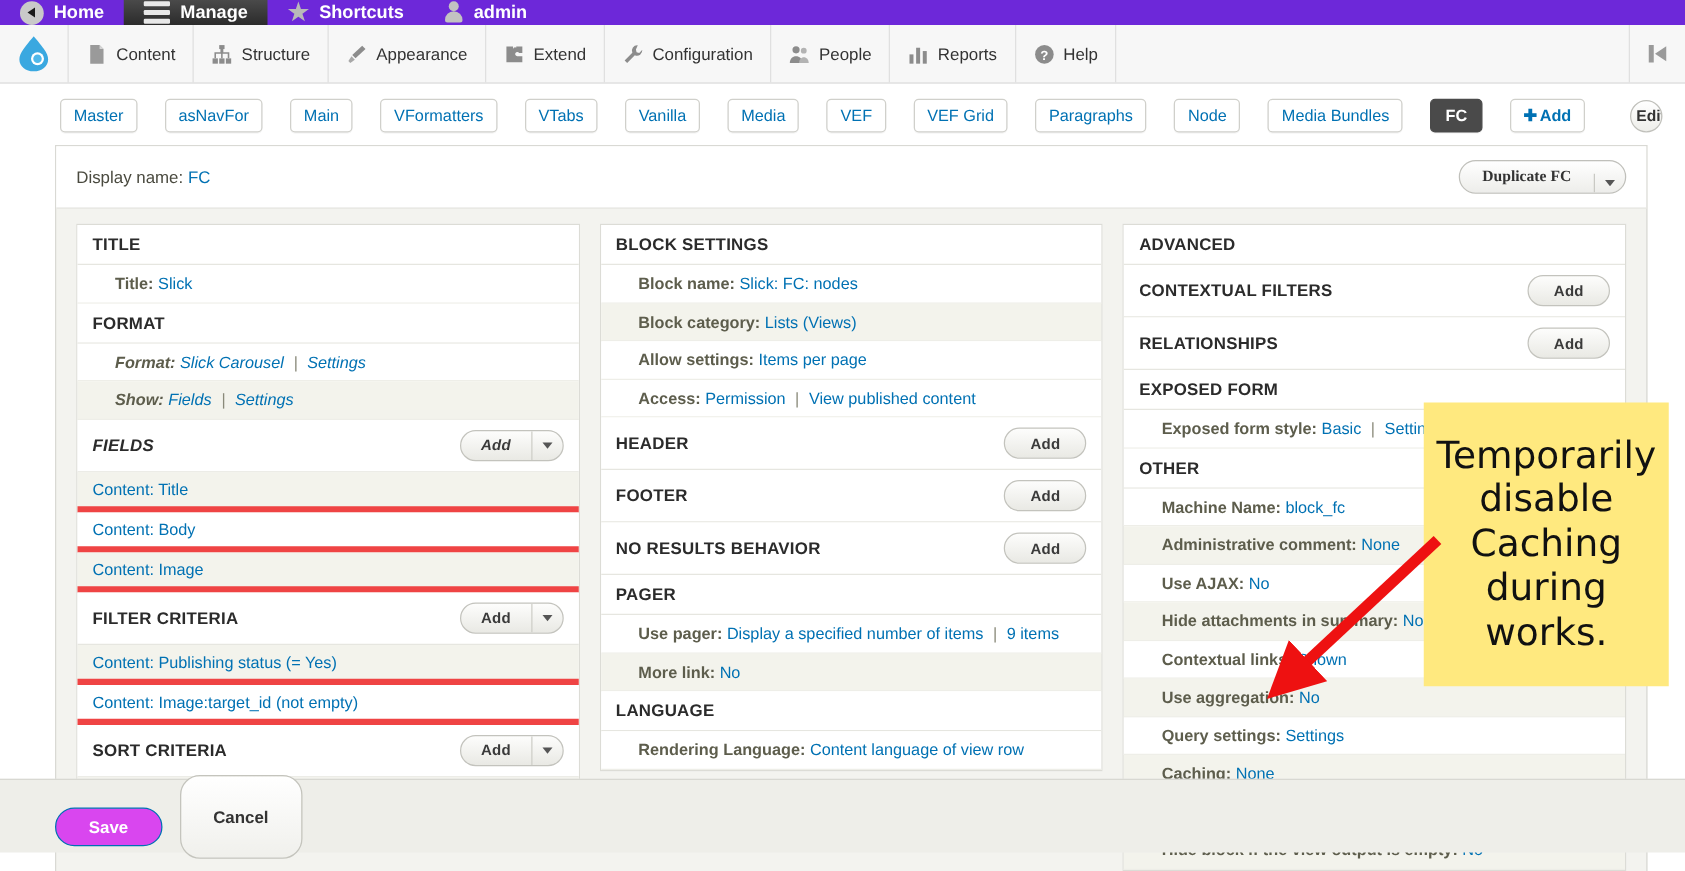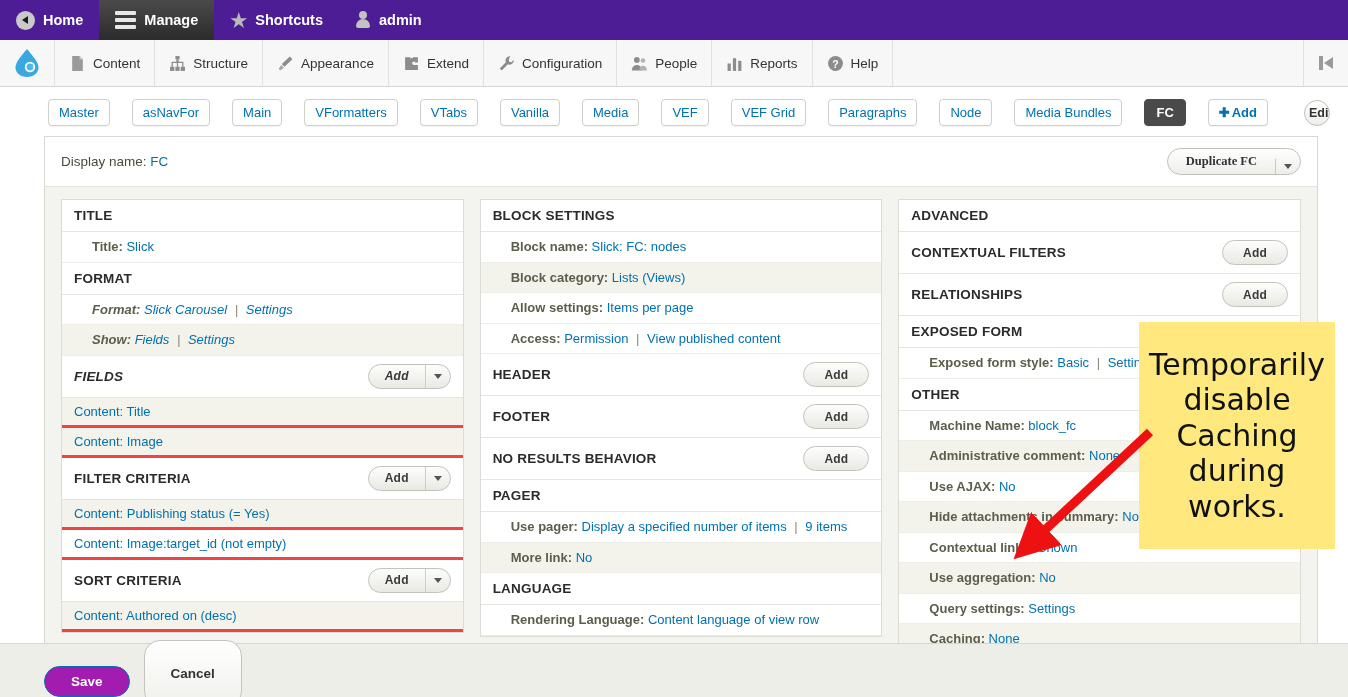--- a/index.html
+++ b/index.html
@@ -10,22 +10,22 @@
     background: #ffffff;
     font-family: "Liberation Sans", sans-serif;
     font-size: 13px;
     color: #333333;
     overflow: hidden;
     position: relative;
   }
 
   
   .toolbar-top {
-    height: 40px;
-    background: #4c1d95;
+    height: 20px;
+    background: #6d28d9;
     display: flex;
     align-items: stretch;
     color: #ffffff;
   }
   .tb-item {
     display: flex;
     align-items: center;
     gap: 8px;
     padding: 0 16px;
     font-size: 14.5px;
@@ -235,21 +235,21 @@
     line-height: 1.35;
   }
   .row-line.shade { background: #f3f3ec; }
   .row-line.italic { font-style: italic; }
   .row-line .lbl { font-weight: bold; color: #5d5d4c; margin-left: 10px; }
   .row-line .lnk { color: #0071b3; cursor: pointer; }
   .row-line .sep { color: #8a8a7a; padding: 0 4px; }
   .row-link {
     padding: 6px 12px 6px 12px;
     font-size: 13px;
-    border-bottom: 3px solid #ef4444;
+    border-bottom: 5px solid #ef4444;
     background: #ffffff;
   }
   .row-link.shade { background: #f3f3ec; }
   .row-link a { color: #0071b3; text-decoration: none; cursor: pointer; }
 
   .btn-add {
     display: inline-flex; align-items: stretch;
     border: 1px solid #c3c3bd;
     border-radius: 13px;
     background: linear-gradient(to bottom, #fdfdfc, #e9e9e4);
@@ -274,21 +274,21 @@
     position: absolute;
     left: 0; right: 0; bottom: 0;
     height: 58px;
     background: #eeeee9;
     border-top: 1px solid #d8d8d2;
     display: flex; align-items: center;
     padding-left: 44px;
     gap: 14px;
   }
   .btn-save {
-    background: #a21caf;
+    background: #d946ef;
     color: #ffffff;
     border: 1px solid #0071b3;
     border-radius: 16px;
     padding: 7px 26px;
     font-size: 13.5px;
     font-weight: bold;
     cursor: pointer;
     margin-top: 16px;
   }
   .btn-cancel {
@@ -515,20 +515,21 @@
           <div class="sec-head italic">
             <span>FIELDS</span>
             <span class="btn-add">
               <span class="lbl">Add</span>
               <span class="drop">
                   <span class="caret-dn"></span>
                 </span>
             </span>
           </div>
           <div class="row-link shade"><a>Content: Title</a></div>
+          <div class="row-link"><a>Content: Body</a></div>
           <div class="row-link shade"><a>Content: Image</a></div>
 
           <div class="sec-head">
             <span>FILTER CRITERIA</span>
             <span class="btn-add">
               <span class="lbl">Add</span>
               <span class="drop">
                   <span class="caret-dn"></span>
                 </span>
             </span>

